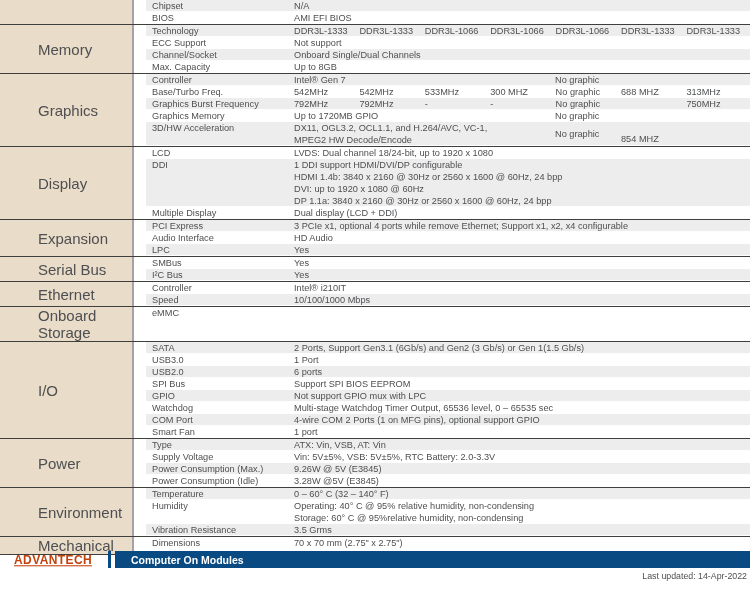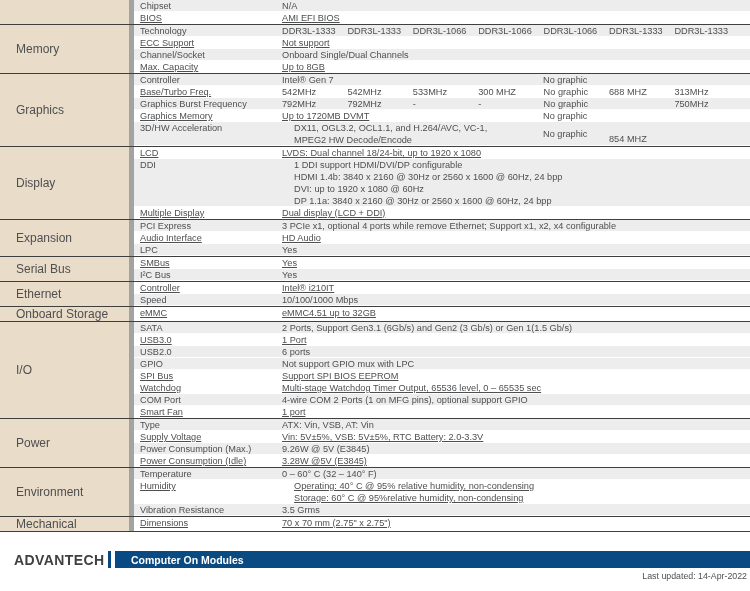--- a/index.html
+++ b/index.html
@@ -10,45 +10,45 @@
     color:#4e4f51;
     position:relative;
     overflow:hidden;
   }
   .spec-table { position:absolute; top:0; left:0; width:750px; border-bottom:1px solid #3f3f3e; }
   .section { display:flex; border-top:1px solid #3f3f3e; }
   .section.first { border-top:none; }
   .cat {
     width:134px; flex-shrink:0;
     background:#e9dcc9;
-    border-right:5px solid #a3a3a3;
+    border-right:2px solid #a3a3a3;
     display:flex; align-items:center;
-    padding-left:16px;
-    font-size:12px;
-  }
-  .rows { flex:1; display:flex; flex-direction:column; }
+    padding-left:38px;
+    font-size:15px;
+  }
+  .rows { flex:1; display:flex; flex-direction:column;padding-left:12px; }
   .row { display:flex; min-height:12px; box-shadow: inset 0 -1px 0 rgba(255,255,255,.9); }
   .row.stripe { background:#ededed; }
-  .row.plain  { background:#ffffff;text-decoration:underline; }
+  .row.plain  { background:#ffffff; }
   .lab {
     width:148px; flex-shrink:0;
     padding-left:6px;
     font-size:9.2px; line-height:12px;
     white-space:nowrap; overflow:hidden;
   }
   .val { flex:1; position:relative; font-size:9.2px; line-height:12px; }
-  .val .line { line-height:12px; white-space:nowrap;margin-left:12px; }
+  .val .line { line-height:12px; white-space:nowrap; }
   .colv { position:absolute; top:0; white-space:nowrap; }
   .no-graphic { position:absolute; left:261px; top:50%; transform:translateY(-50%); white-space:nowrap; }
 
   .footer { position:absolute; left:0; top:551px; width:750px; height:17px; }
   .logo { position:absolute; left:14px; top:0; height:17px; display:flex; align-items:center; }
   .logo-text {
-    color:#404040; font-weight:bold; font-size:14px;
-    letter-spacing:.4px; transform:scaleY(1.05);
+    color:#c2410c; font-weight:bold; font-size:12px;
+    letter-spacing:.4px; transform:scaleY(1.05);text-decoration:underline;
   }
   .logo-sep { position:absolute; left:108px; top:0; width:3px; height:17px; background:#0a4a82; }
   .banner { position:absolute; left:115px; top:0; width:635px; height:17px; background:#0a4a82;padding-left:38px; }
   .banner-text {
     position:absolute; left:16px; top:50%; transform:translateY(-50%);
     color:#ffffff; font-weight:bold; font-size:10.5px; white-space:nowrap;
   }
   .disclaimer { position:absolute; left:2px; top:596px; font-size:12px;margin-left:32px; }
   .last-updated { position:absolute; right:3px; top:571px; font-size:8.8px; }
 </style>
@@ -124,21 +124,21 @@
             <span class="colv" style="left: 65.4px;">792MHz</span>
             <span class="colv" style="left: 130.8px;">-</span>
             <span class="colv" style="left: 196.2px;">-</span>
             <span class="colv" style="left: 261.6px;">No graphic</span>
             <span class="colv" style="left: 327px; margin-top: 35px;">854 MHZ</span>
             <span class="colv" style="left: 392.4px;">750MHz</span>
           </div>
         </div>
         <div class="row plain">
           <div class="lab">Graphics Memory</div>
-          <div class="val"><span>Up to 1720MB DVMT</span><span class="no-graphic">No graphic</span></div>
+          <div class="val"><span>Up to 1720MB GPIO</span><span class="no-graphic">No graphic</span></div>
         </div>
         <div class="row stripe">
           <div class="lab">3D/HW Acceleration</div>
           <div class="val">
             <div class="line">DX11, OGL3.2, OCL1.1, and H.264/AVC, VC-1,</div>
             <div class="line">MPEG2 HW Decode/Encode</div>
             <span class="no-graphic">No graphic</span>
           </div>
         </div>
       </div>
@@ -206,46 +206,45 @@
           <div class="lab">Speed</div>
           <div class="val"><span>10/100/1000 Mbps</span></div>
         </div>
       </div>
     </div>
     <div class="section">
       <div class="cat">Onboard Storage</div>
       <div class="rows">
         <div class="row plain">
           <div class="lab">eMMC</div>
-          <div class="val"><span>eMMC4.51 up to 32GB</span></div>
         </div>
       </div>
     </div>
     <div class="section">
       <div class="cat">I/O</div>
       <div class="rows">
         <div class="row stripe">
           <div class="lab">SATA</div>
           <div class="val"><span>2 Ports, Support Gen3.1 (6Gb/s) and Gen2 (3 Gb/s) or Gen 1(1.5 Gb/s)</span></div>
         </div>
         <div class="row plain">
           <div class="lab">USB3.0</div>
           <div class="val"><span>1 Port</span></div>
         </div>
         <div class="row stripe">
           <div class="lab">USB2.0</div>
           <div class="val"><span>6 ports</span></div>
         </div>
+        <div class="row plain">
+          <div class="lab">SPI Bus</div>
+          <div class="val"><span>Support SPI BIOS EEPROM</span></div>
+        </div>
         <div class="row stripe">
           <div class="lab">GPIO</div>
           <div class="val"><span>Not support GPIO mux with LPC</span></div>
-        </div>
-        <div class="row plain">
-          <div class="lab">SPI Bus</div>
-          <div class="val"><span>Support SPI BIOS EEPROM</span></div>
         </div>
         <div class="row plain">
           <div class="lab">Watchdog</div>
           <div class="val"><span>Multi-stage Watchdog Timer Output, 65536 level, 0 – 65535 sec</span></div>
         </div>
         <div class="row stripe">
           <div class="lab">COM Port</div>
           <div class="val"><span>4-wire COM 2 Ports (1 on MFG pins), optional support GPIO</span></div>
         </div>
         <div class="row plain">

